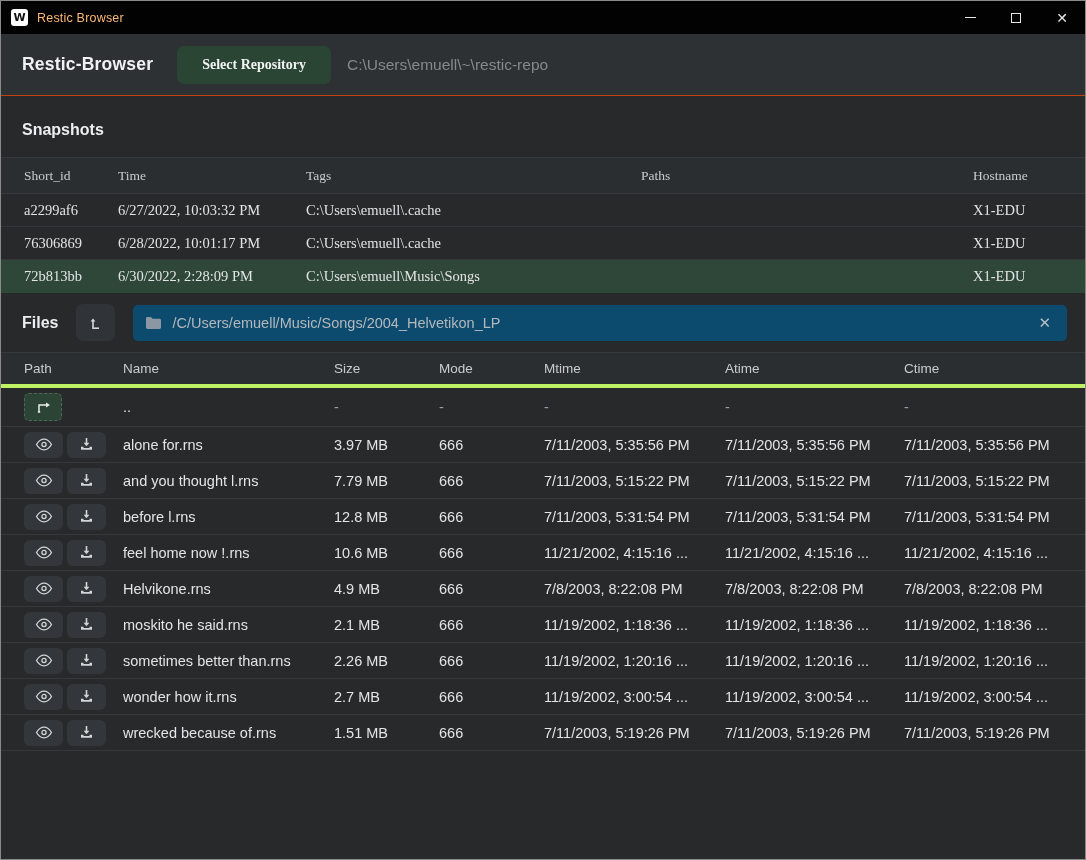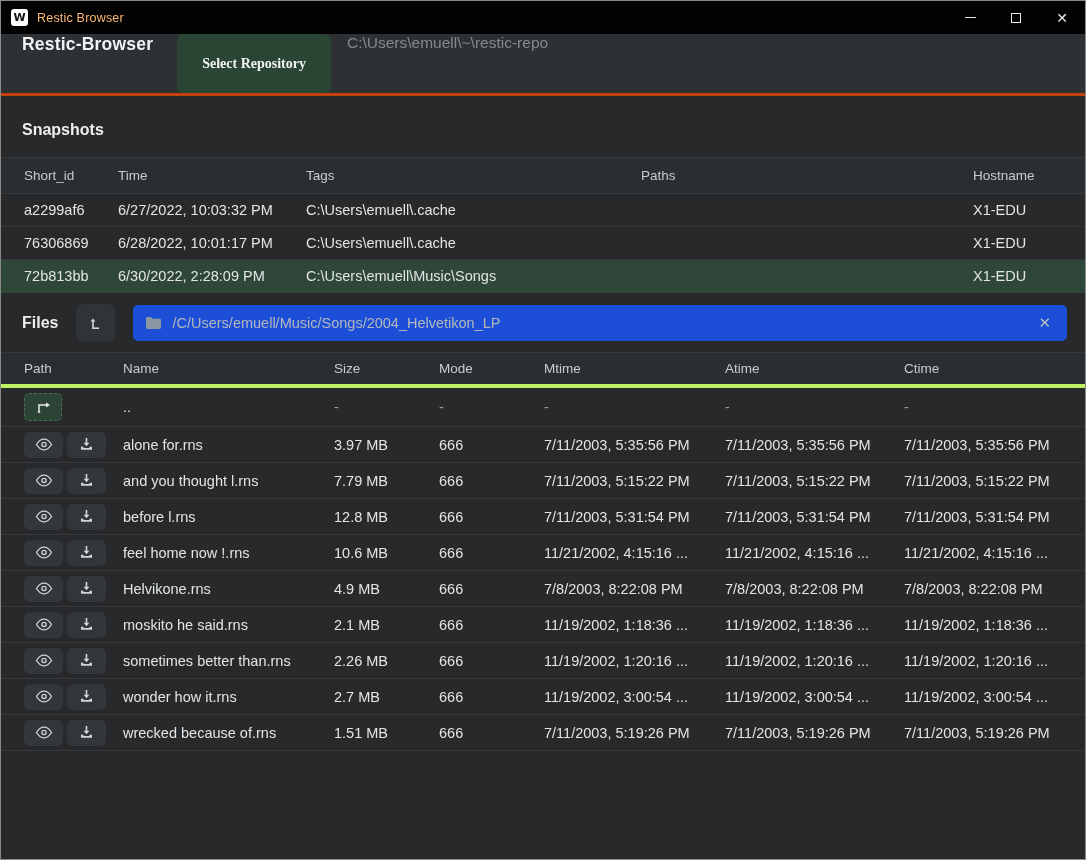--- a/index.html
+++ b/index.html
@@ -27,54 +27,54 @@
   .win-btn {
     width:46px; height:33px; display:flex; align-items:center; justify-content:center;
     color:#e8e8e8; font-size:13px; cursor:default;
   }
   .win-btn .min-glyph { display:block; width:11px; height:1px; background:#e8e8e8; }
   .win-btn .max-glyph { display:block; width:10px; height:10px; border:1px solid #e8e8e8; }
   .win-btn .close-glyph { font-size:14px; line-height:1; }
 
   
   .toolbar {
-    height:62px; background:#2e3134; display:flex; 
-    padding:0 21px; border-bottom:3px solid #c2410c;
+    height:62px; background:#2e3134; display:flex; align-items:center;
+    padding:0 21px; border-bottom:1px solid #c2410c;
   }
   .brand { font-size:17.5px; font-weight:bold; color:#f0f1f2; letter-spacing:.2px; }
   .select-repo-btn {
     margin-left:24px; background:#2b4535; color:#f2f3f3; border:none;
     font-family:Liberation Serif, serif; font-size:14px; font-weight:bold;
     padding:11px 25px; border-radius:7px; cursor:pointer;
   }
   .repo-path { margin-left:16px; color:#84898d; font-size:15.5px; }
 
   
   .section-heading {
     font-size:16px; font-weight:bold; color:#eceeef; padding:25px 0 18px 21px;
   }
 
   
-  .snap-grid { display:grid; grid-template-columns:94px 188px 335px 332px 1fr; align-items:center; }
+  .snap-grid { display:grid; grid-template-columns:94px 188px 335px 332px 1fr; align-items:center;font-family:Liberation Serif, serif; }
   .snap-head {
     height:37px; border-top:1px solid #36393c; border-bottom:1px solid #36393c;
     background:#2b2e31; color:#c9ccce; font-size:13.5px; padding:0 23px;
   }
   .snap-row { height:33px; font-size:14.5px; color:#e2e4e5; padding:0 23px; border-bottom:1px solid #333639; }
   .snap-row.selected { background:#2e4739; border-bottom-color:#2e4739; }
 
   
   .files-bar { display:flex; align-items:center; padding:11px 18px 11px 21px; gap:18px; }
   .files-label { font-size:16px; font-weight:bold; color:#eceeef; }
   .dump-btn {
     width:39px; height:37px; background:#303439; border:none; border-radius:7px;
     display:flex; align-items:center; justify-content:center; cursor:pointer; flex:none;
   }
   .path-field {
-    flex:1; height:36px; background:#1d4ed8; border-radius:5px;
+    flex:1; height:36px; background:#0c4a6e; border-radius:5px;
     display:flex; align-items:center; padding:0 12px; gap:10px;
   }
   .path-text { flex:1; color:#b3b8bc; font-size:14.5px; white-space:nowrap; overflow:hidden; }
   .clear-btn {
     background:none; border:none; color:#b9bfc4; font-size:15px; cursor:pointer;
     padding:2px 4px; line-height:1; font-family:inherit;
   }
 
   
   .files-grid { display:grid; grid-template-columns:99px 211px 105px 105px 181px 179px 1fr; align-items:center; }

